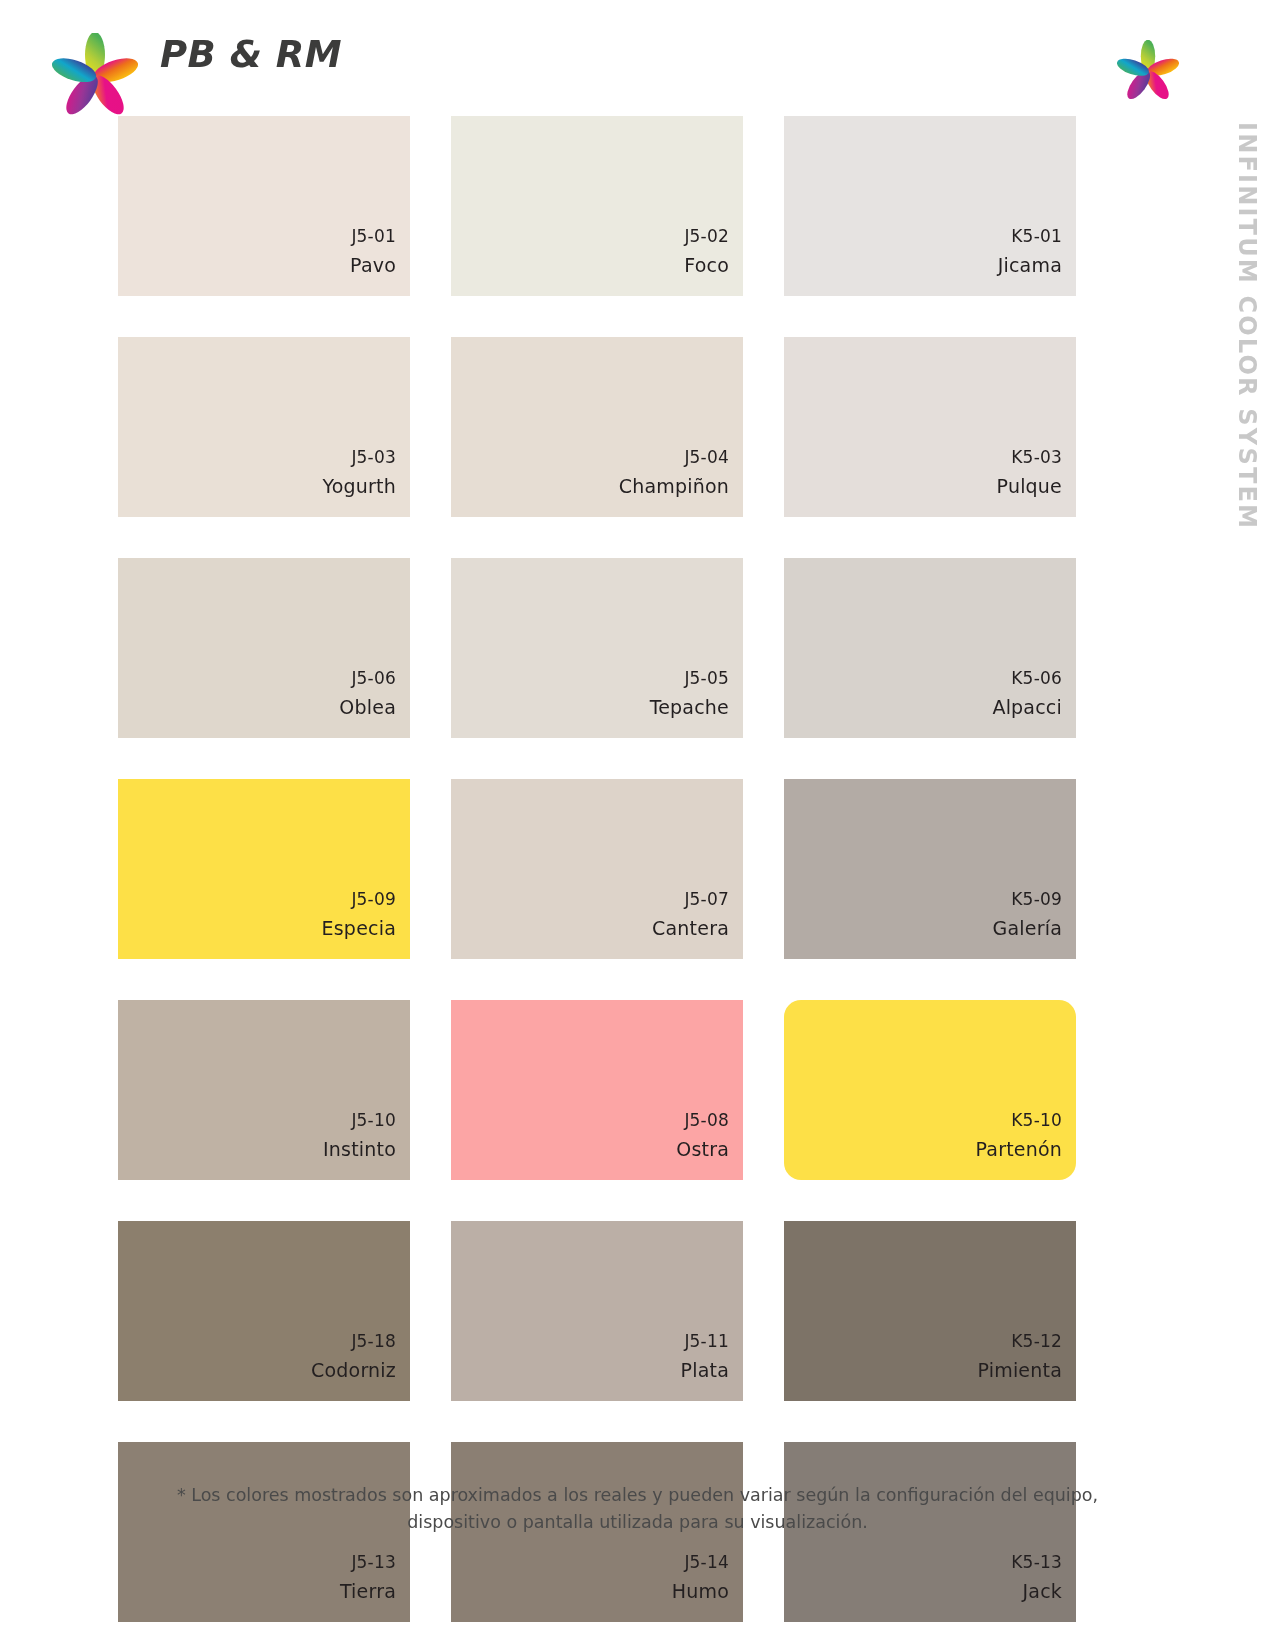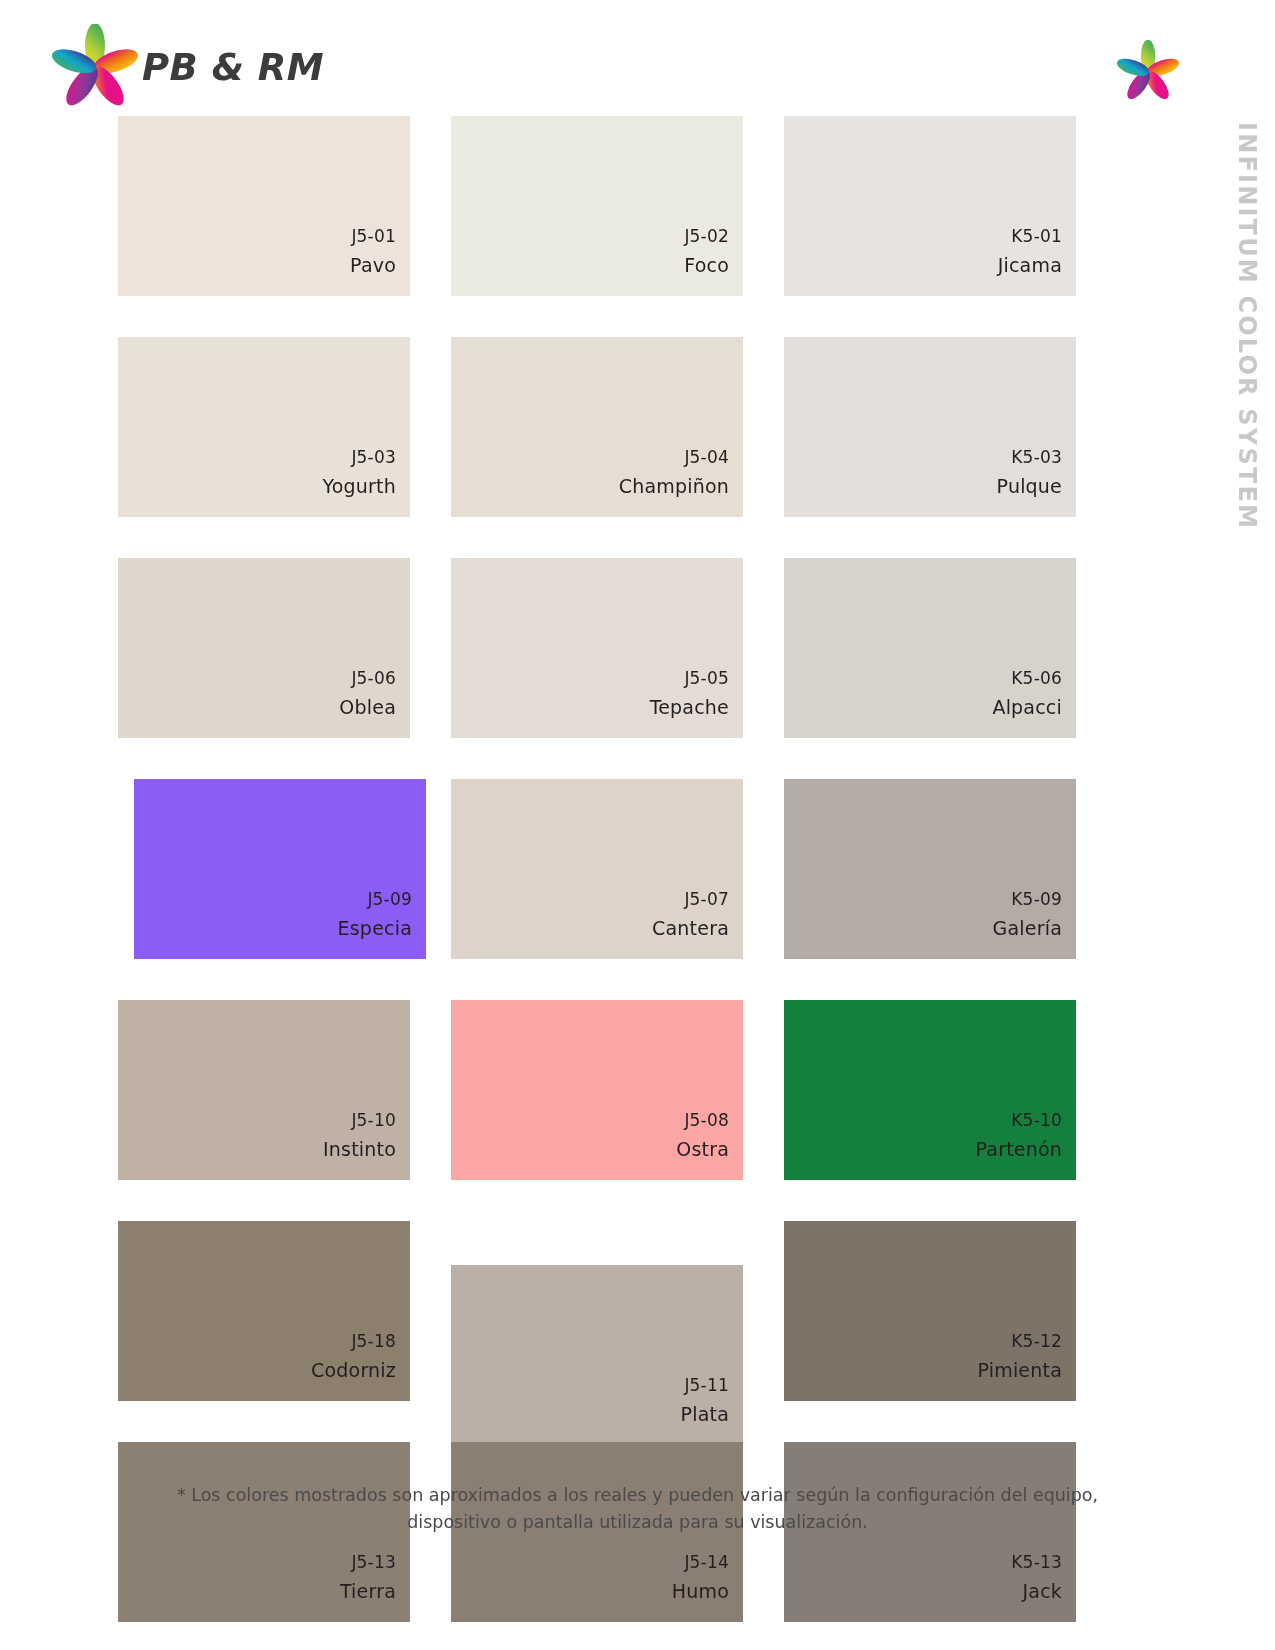--- a/index.html
+++ b/index.html
@@ -24,24 +24,23 @@
     position: absolute;
     top: 0;
     left: 0;
     width: 1275px;
     height: 112px;
   }
 
   .brand-block {
     position: absolute;
     left: 52px;
-    top: 24px;
+    top: 33px;
     display: flex;
-    align-items: center;
-    gap: 4px;
+    gap: 22px;
   }
 
   .flower {
     display: block;
   }
 
   .brand-text {
     font-family: "DejaVu Sans", sans-serif;
     font-size: 37px;
     font-weight: bold;
@@ -258,21 +257,21 @@
           <div class="swatch-code">J5-05</div>
           <div class="swatch-name">Tepache</div>
         </div>
       </div>
       <div class="swatch" style="background: rgb(215, 210, 204);">
         <div class="swatch-labels">
           <div class="swatch-code">K5-06</div>
           <div class="swatch-name">Alpacci</div>
         </div>
       </div>
-      <div class="swatch" style="background: #8b5cf6; margin-left: 16px;">
+      <div class="swatch" style="background: #fde047;">
         <div class="swatch-labels">
           <div class="swatch-code">J5-09</div>
           <div class="swatch-name">Especia</div>
         </div>
       </div>
       <div class="swatch" style="background: rgb(221, 211, 201);">
         <div class="swatch-labels">
           <div class="swatch-code">J5-07</div>
           <div class="swatch-name">Cantera</div>
         </div>
@@ -288,33 +287,33 @@
           <div class="swatch-code">J5-10</div>
           <div class="swatch-name">Instinto</div>
         </div>
       </div>
       <div class="swatch" style="background: #fca5a5;">
         <div class="swatch-labels">
           <div class="swatch-code">J5-08</div>
           <div class="swatch-name">Ostra</div>
         </div>
       </div>
-      <div class="swatch" style="background: #15803d;">
+      <div class="swatch" style="background: #fde047; border-radius: 17px;">
         <div class="swatch-labels">
           <div class="swatch-code">K5-10</div>
           <div class="swatch-name">Partenón</div>
         </div>
       </div>
       <div class="swatch" style="background: rgb(140, 127, 109);">
         <div class="swatch-labels">
           <div class="swatch-code">J5-18</div>
           <div class="swatch-name">Codorniz</div>
         </div>
       </div>
-      <div class="swatch" style="background: rgb(187, 175, 166); margin-top: 44px;">
+      <div class="swatch" style="background: rgb(187, 175, 166);">
         <div class="swatch-labels">
           <div class="swatch-code">J5-11</div>
           <div class="swatch-name">Plata</div>
         </div>
       </div>
       <div class="swatch" style="background: rgb(125, 115, 103);">
         <div class="swatch-labels">
           <div class="swatch-code">K5-12</div>
           <div class="swatch-name">Pimienta</div>
         </div>

